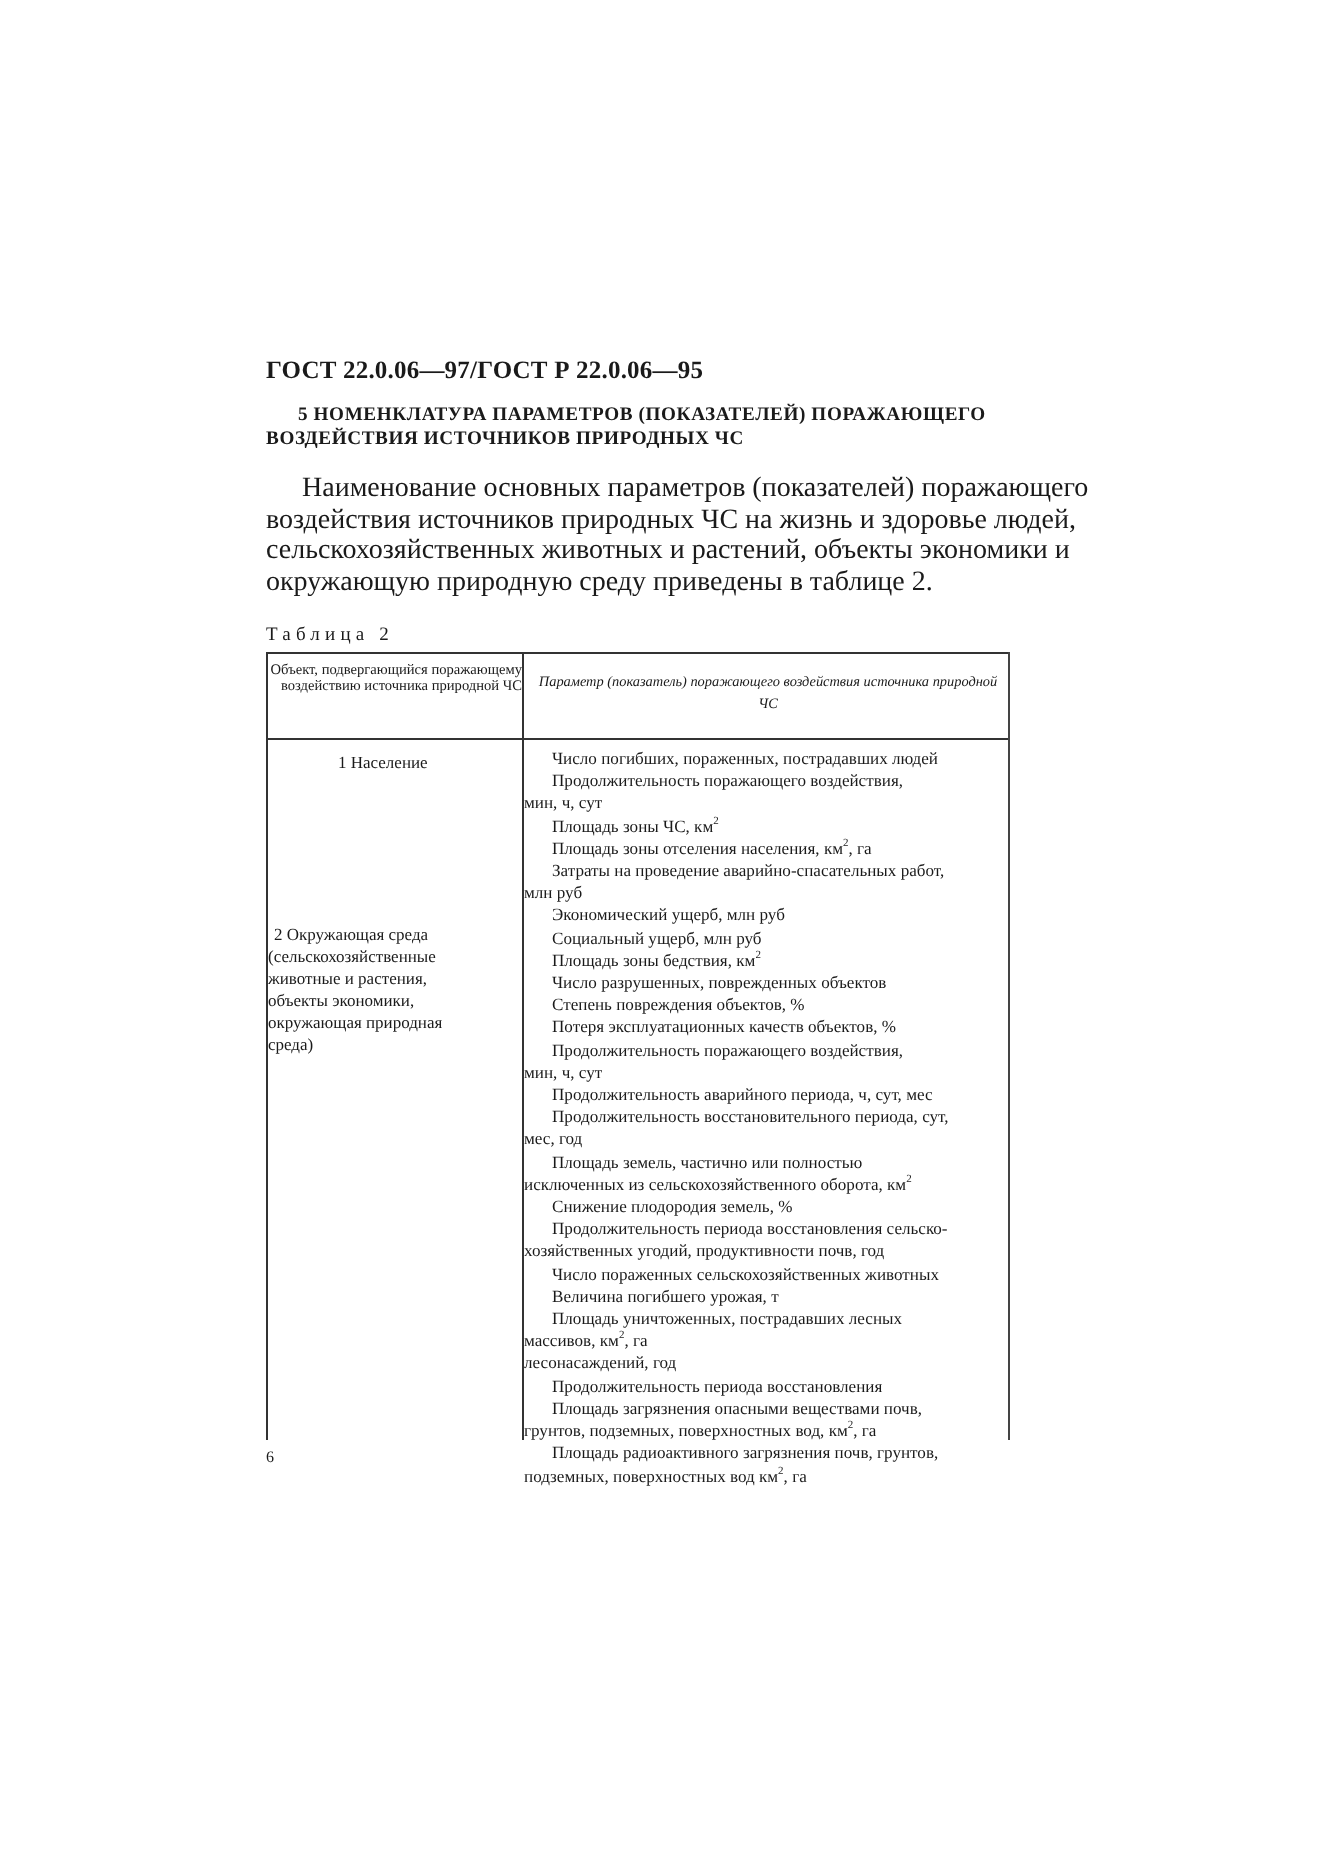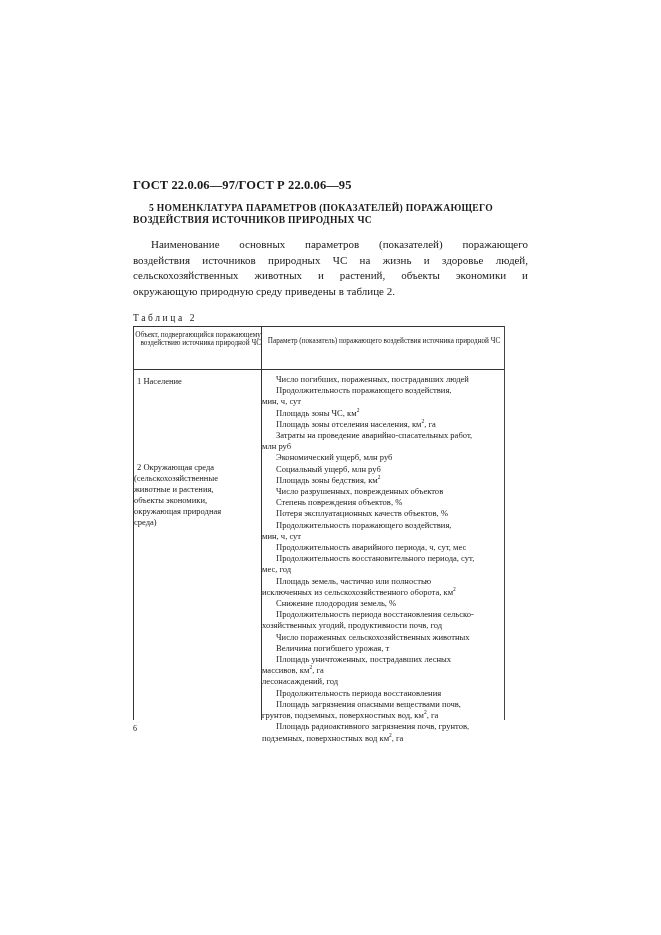--- a/index.html
+++ b/index.html
@@ -2,34 +2,34 @@
 <html><head>
 <meta charset="utf-8">
 <style>
   html, body { margin: 0; padding: 0; background: #ffffff; }
   body { width: 661px; height: 935px; position: relative; overflow: hidden;
          font-family: "Liberation Serif", "DejaVu Serif", serif; color: #1a1a1a; }
   .page { position: absolute; left: 0; top: 0; width: 541px; height: 935px; }
   .header { position: absolute; left: 133px; top: 178px; font-size: 12.5px; font-weight: bold; letter-spacing: 0.1px; }
   .section-title { position: absolute; left: 133px; top: 202px; width: 395px; font-size: 9.6px; font-weight: bold; line-height: 12px; letter-spacing: 0.3px; }
   .section-title .l1 { padding-left: 16px; }
-  .intro { position: absolute; left: 133px; top: 237px; width: 395px; font-size: 11px; line-height: 15.6px; text-align: justify; }
+  .intro { position: absolute; left: 133px; top: 237px; width: 395px; font-size: 14px; line-height: 15.6px; text-align: justify; }
   .intro .l { display: block; text-align: justify; text-align-last: justify; white-space: nowrap; }
   .intro .first { padding-left: 18px; }
   .intro .last { text-align-last: left; }
   .table-caption { position: absolute; left: 133px; top: 313px; font-size: 9.5px; letter-spacing: 2.6px; }
   .tbl { position: absolute; left: 133px; top: 326px; width: 370px; height: 394px;
          border-left: 1px solid #333; border-right: 1px solid #444; }
   .tbl .topline { position: absolute; left: 0; top: 0; width: 370px; border-top: 1px solid #333; }
   .tbl .headline { position: absolute; left: 0; top: 43px; width: 370px; border-top: 1px solid #333; }
   .tbl .vline { position: absolute; left: 127px; top: 0; height: 394px; border-left: 1px solid #333; }
   .th1 { position: absolute; left: 0; top: 5px; width: 127px; font-size: 7.3px; line-height: 8px; text-align: right; }
-  .th2 { position: absolute; left: 130px; top: 10px; width: 240px; font-size: 7.2px; line-height: 10.5px; text-align: center; }
+  .th2 { position: absolute; left: 130px; top: 10px; width: 240px; font-size: 7.2px; line-height: 10.5px; text-align: center; font-style: italic; }
   .obj { position: absolute; left: 0; width: 125px; font-size: 8.5px; line-height: 11px; }
-  .obj1 { top: 50px; padding-left: 3px; }
+  .obj1 { top: 50px; padding-left: 3px; margin-left: 32px; }
   .obj2 { top: 136px; font-family: Liberation Serif, serif; }
   .obj2 .l { display: block; white-space: nowrap; }
   .obj2 .first { padding-left: 3px; }
   .params { position: absolute; left: 128px; top: 48px; width: 241px; font-size: 8.55px; line-height: 11.2px; }
   .params .p { display: block; }
   .params .ln { display: block; white-space: nowrap; }
   .params .ind { padding-left: 14px; }
   sup { font-size: 5.5px; line-height: 0; vertical-align: 4px; }
   .pagenum { position: absolute; left: 133px; top: 724px; font-size: 8px; }
 </style>

